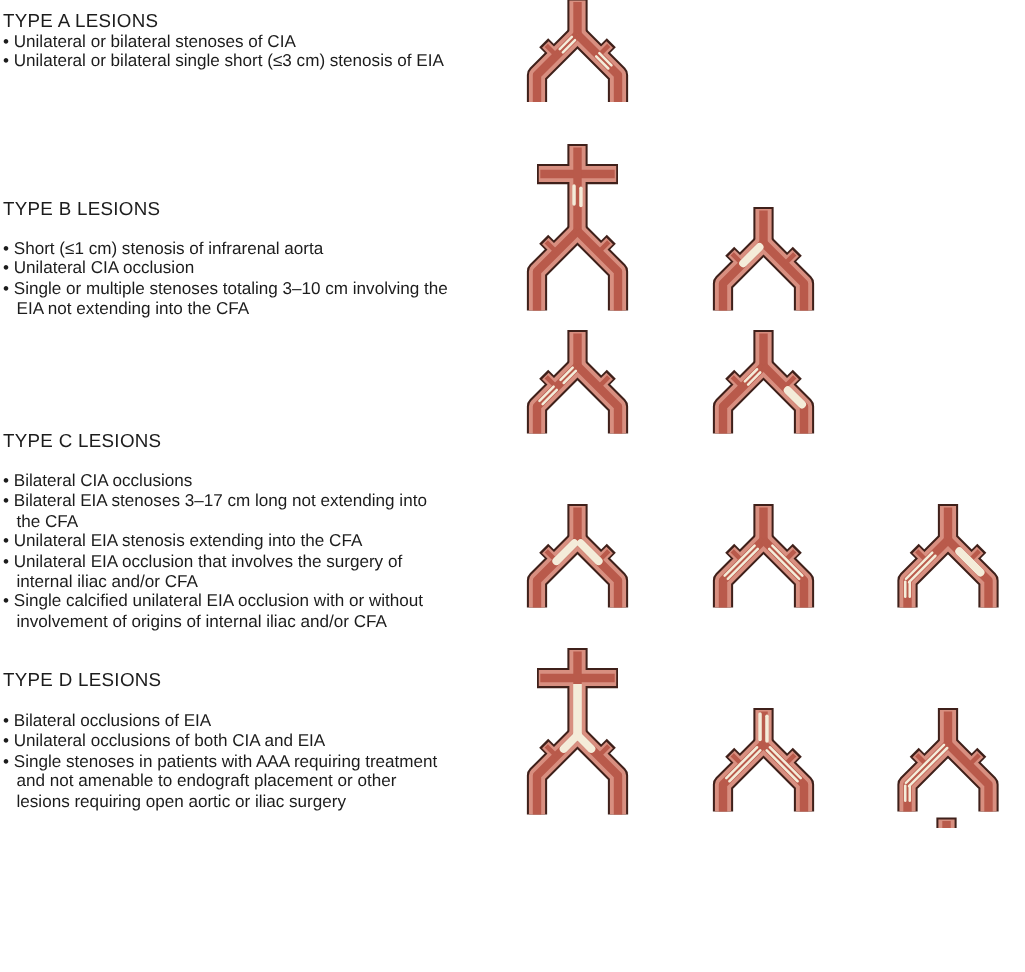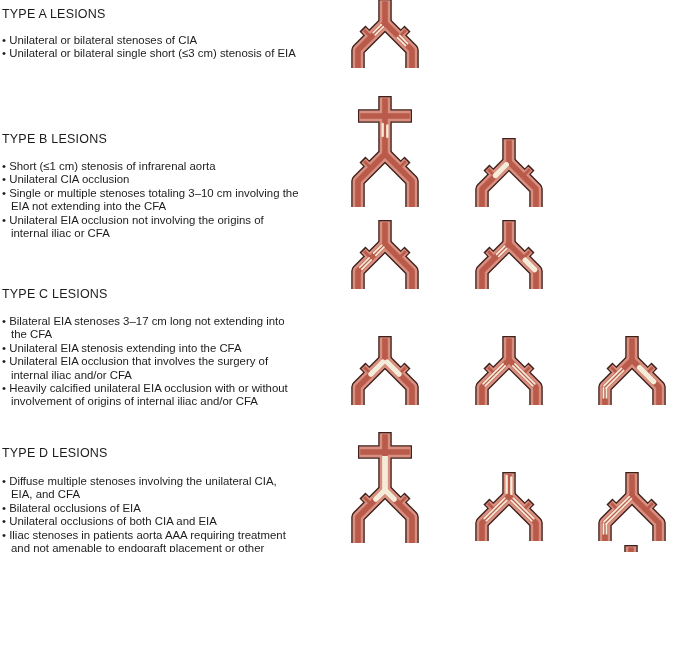--- a/index.html
+++ b/index.html
@@ -18,21 +18,21 @@
   }
   #title-a{top:7px;}
   #title-b{top:132px;text-align:center;}
   #title-c{top:287px;}
   #title-d{top:446px;}
   ul.bullets{
     list-style:none;margin:0;padding:0;
     position:absolute;left:2px;width:354px;
     font-size:11.4px;line-height:13.4px;
   }
-  #bullets-a{top:34px;}
+  #bullets-a{top:22px;}
   #bullets-b{top:160px;}
   #bullets-c{top:315px;}
   #bullets-d{top:475px;}
   .bullets li{padding-left:9px;text-indent:-9px;white-space:pre-line;}
   .bullets li::before{content:"\2022  ";}
   figure.vessel{position:absolute;margin:0;padding:0;}
   #fig-a1{left:335px;top:-3px;}
   #fig-b1{left:335px;top:94px;}
   #fig-b2{left:459px;top:136px;}
   #fig-b3{left:335px;top:218px;}
@@ -57,42 +57,39 @@
       <li>Unilateral or bilateral stenoses of CIA</li>
       <li>Unilateral or bilateral single short (≤3 cm) stenosis of EIA</li>
     </ul>
 
   <h2 class="section-title" id="title-b">TYPE B LESIONS</h2>
   <ul class="bullets" id="bullets-b">
       <li>Short (≤1 cm) stenosis of infrarenal aorta</li>
       <li>Unilateral CIA occlusion</li>
       <li>Single or multiple stenoses totaling 3–10 cm involving the
 EIA not extending into the CFA</li>
-      <li>Unilateral EIA occlusion not involving the origins of
-internal iliac or CFA</li>
     </ul>
 
   <h2 class="section-title" id="title-c">TYPE C LESIONS</h2>
   <ul class="bullets" id="bullets-c">
+      <li>Bilateral CIA occlusions</li>
       <li>Bilateral EIA stenoses 3–17 cm long not extending into
 the CFA</li>
       <li>Unilateral EIA stenosis extending into the CFA</li>
       <li>Unilateral EIA occlusion that involves the surgery of
 internal iliac and/or CFA</li>
-      <li>Heavily calcified unilateral EIA occlusion with or without
+      <li>Single calcified unilateral EIA occlusion with or without
 involvement of origins of internal iliac and/or CFA</li>
     </ul>
 
   <h2 class="section-title" id="title-d">TYPE D LESIONS</h2>
   <ul class="bullets" id="bullets-d">
-      <li>Diffuse multiple stenoses involving the unilateral CIA,
-EIA, and CFA</li>
       <li>Bilateral occlusions of EIA</li>
       <li>Unilateral occlusions of both CIA and EIA</li>
-      <li>Iliac stenoses in patients aorta AAA requiring treatment
+      <li>Single stenoses in patients with AAA requiring treatment
 and not amenable to endograft placement or other
 lesions requiring open aortic or iliac surgery</li>
     </ul>
 
   <figure class="vessel" id="fig-a1" title="Aortoiliac bifurcation with short stenoses of CIA and EIA"><svg viewBox="0 0 100 75" width="100" height="75">
         <path d="M50,2 L50,26" fill="none" stroke="#3f201a" stroke-width="13.5" stroke-linejoin="round" stroke-linecap="butt"></path>
         <path d="M50,26 L23,53 L23,71" fill="none" stroke="#3f201a" stroke-width="13.5" stroke-linejoin="round" stroke-linecap="butt"></path>
         <path d="M50,26 L77,53 L77,71" fill="none" stroke="#3f201a" stroke-width="13.5" stroke-linejoin="round" stroke-linecap="butt"></path>
         <path d="M35.96,40.04 L27.46,31.54" fill="none" stroke="#3f201a" stroke-width="8.5" stroke-linejoin="round" stroke-linecap="butt"></path>
         <path d="M64.04,40.04 L72.54,31.54" fill="none" stroke="#3f201a" stroke-width="8.5" stroke-linejoin="round" stroke-linecap="butt"></path>

